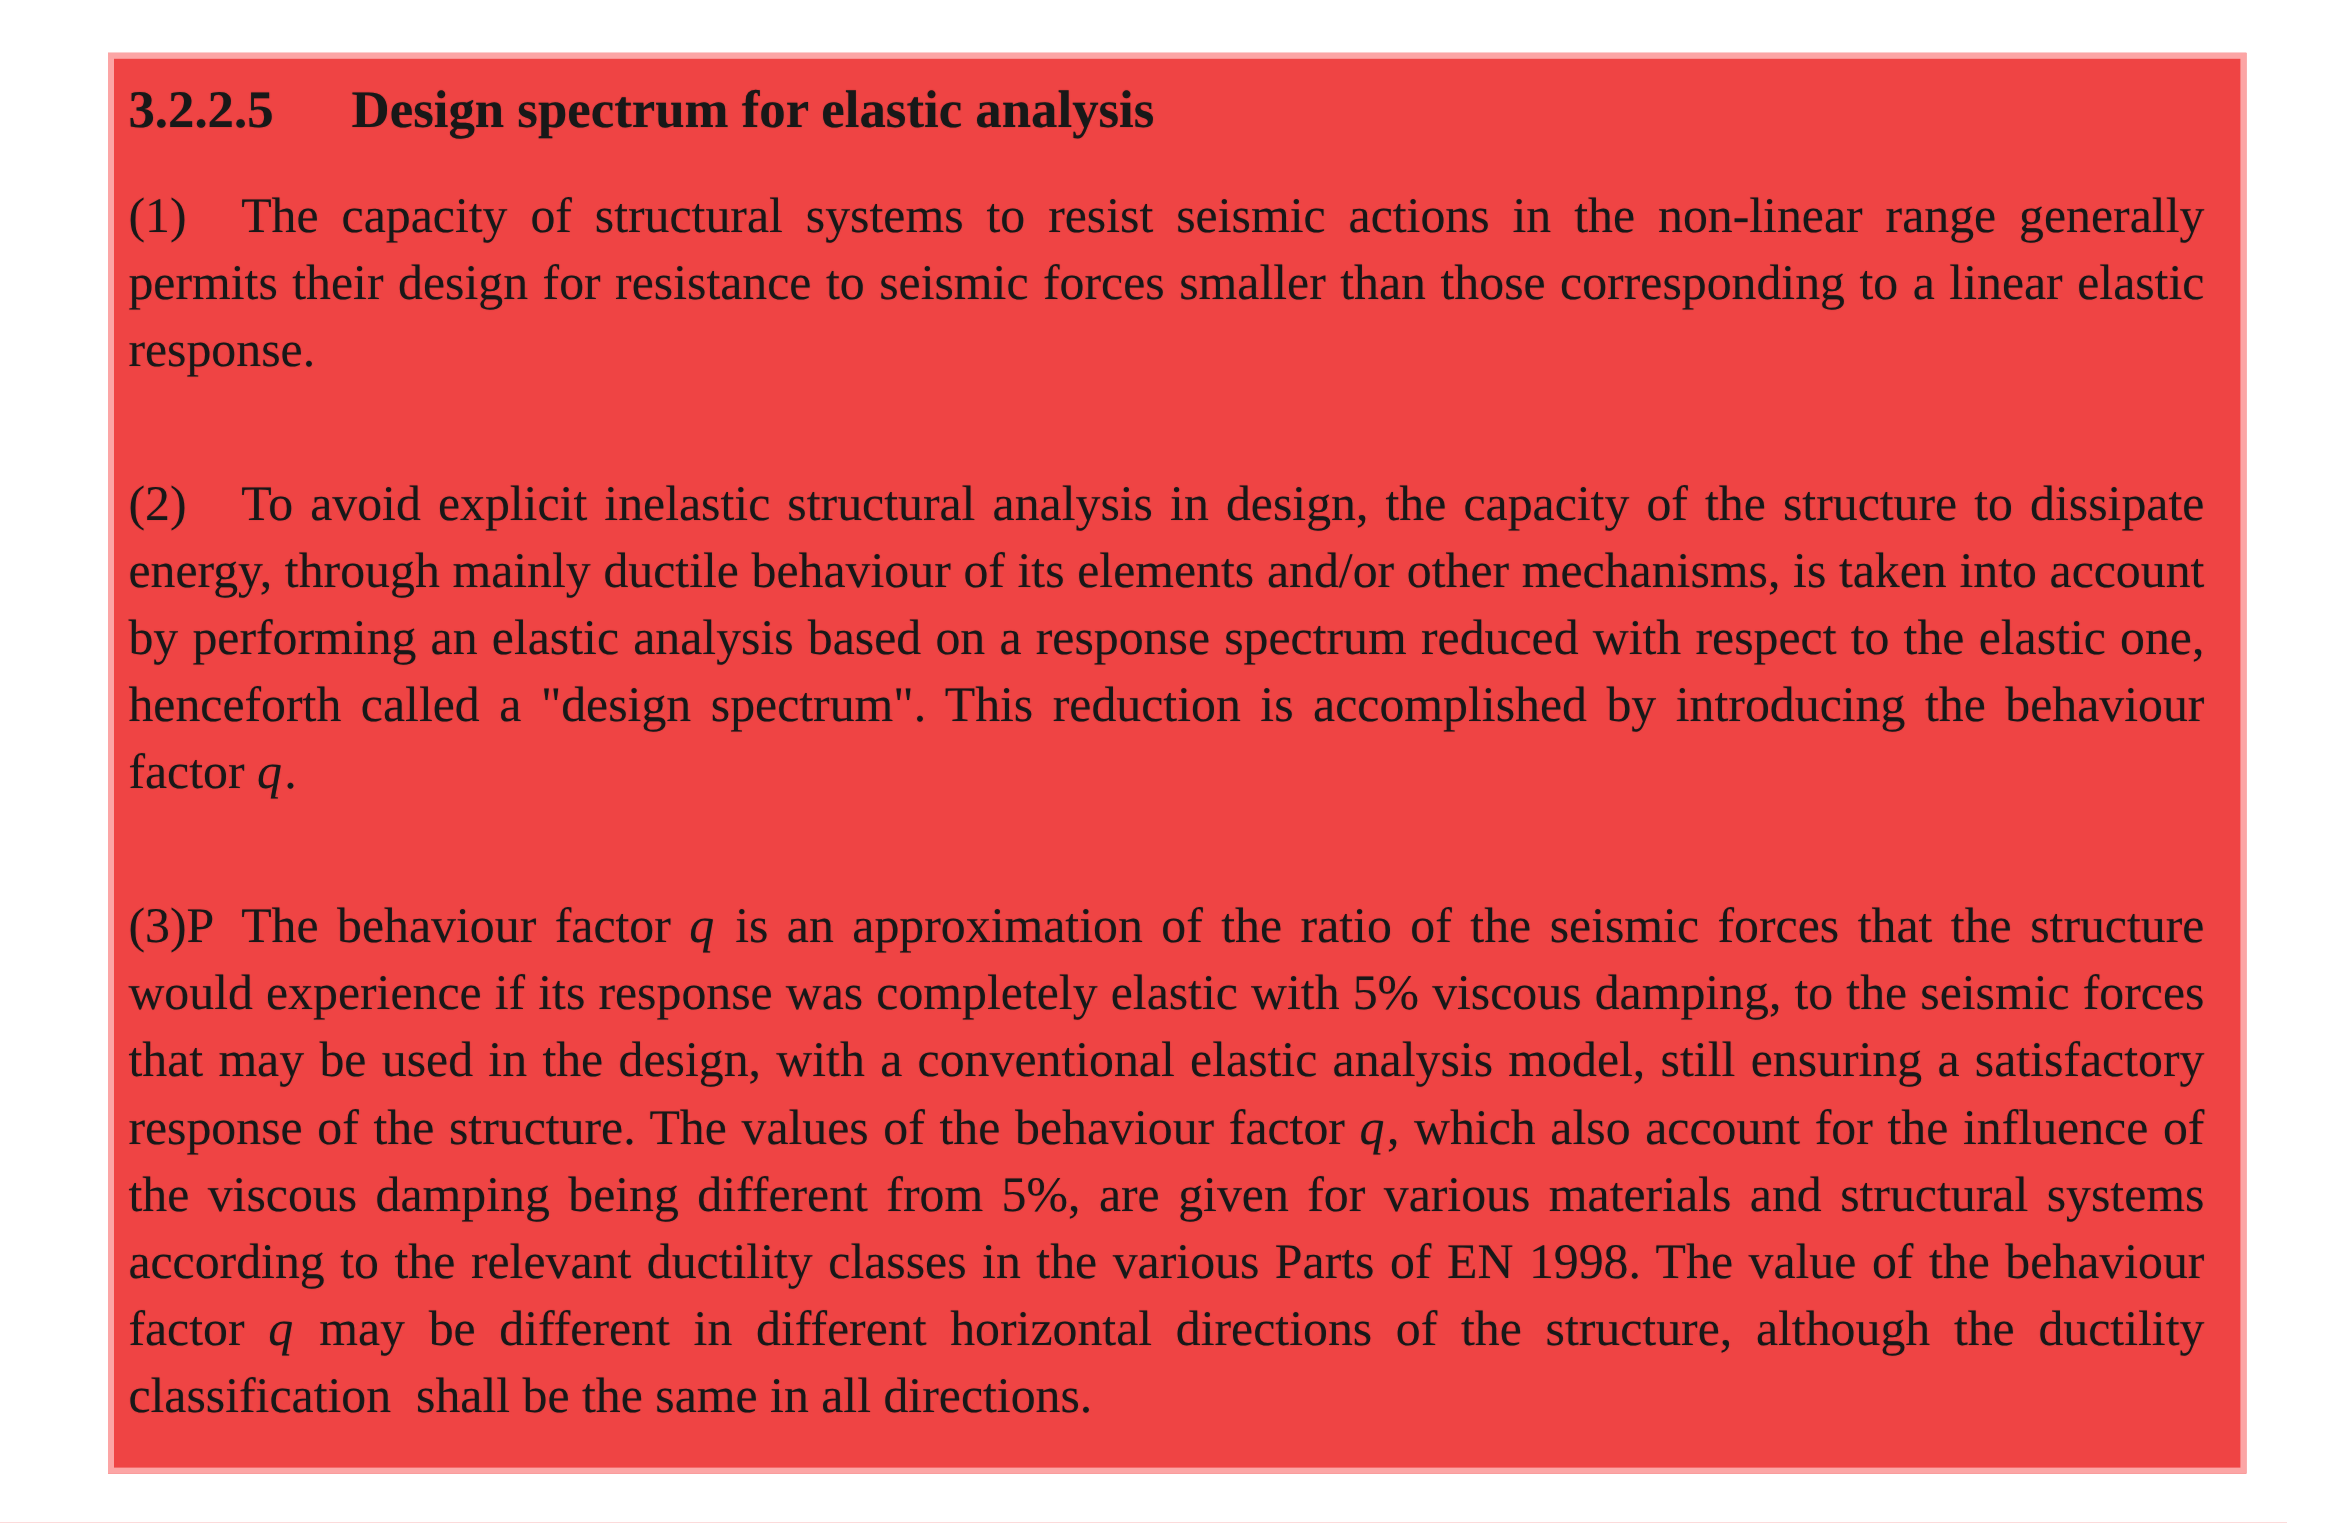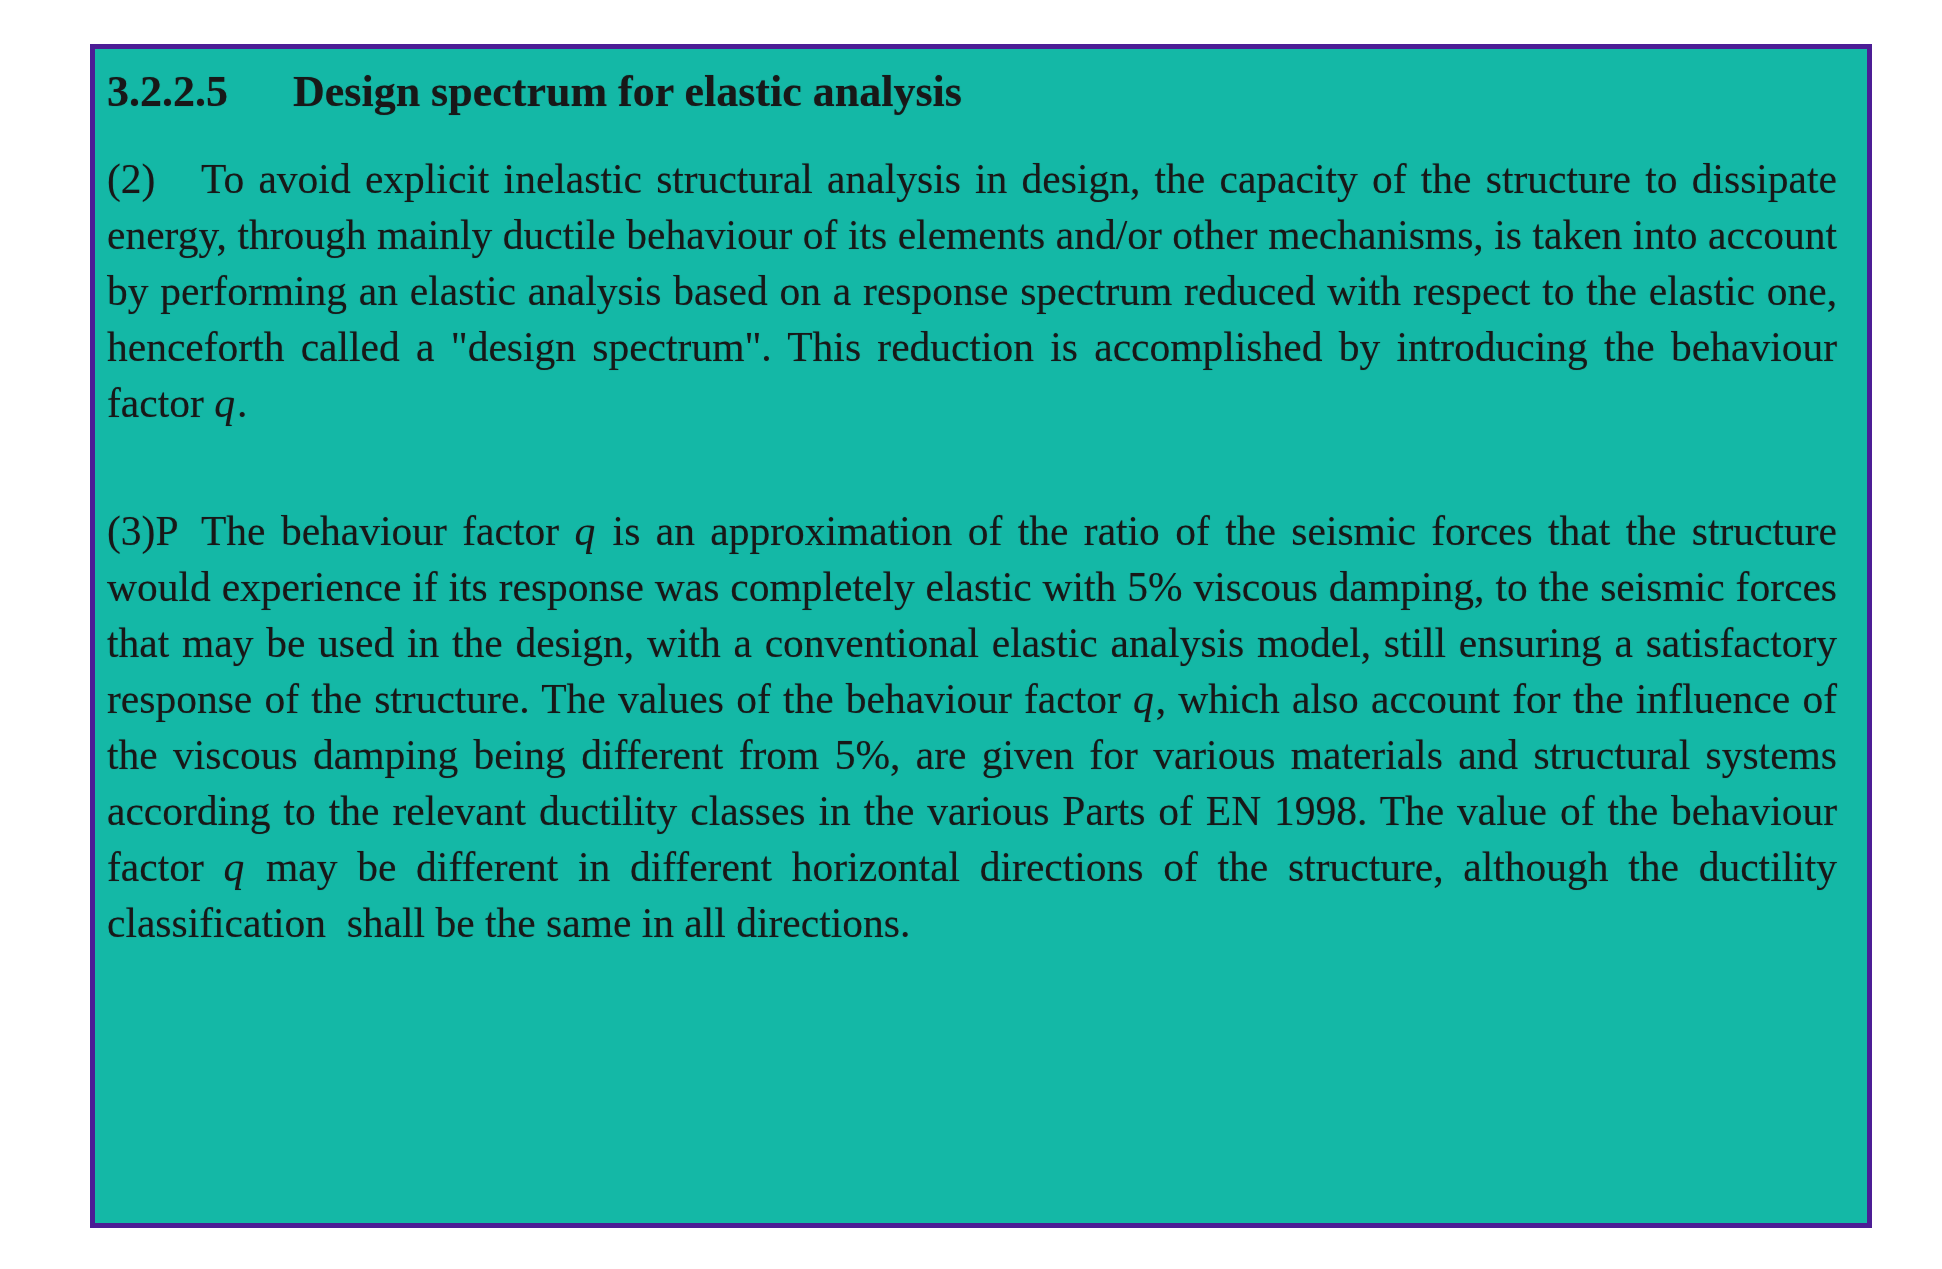--- a/index.html
+++ b/index.html
@@ -14,22 +14,22 @@
     font-family: "Liberation Serif", "DejaVu Serif", serif;
     overflow: hidden;
   }
   .doc-box {
     position: absolute;
     left: 90px;
     top: 44px;
     width: 1782px;
     height: 1184px;
     box-sizing: border-box;
-    border: 5px solid #4c1d95;
-    background: #14b8a6;
+    border: 5px solid #fca5a5;
+    background: #ef4444;
     padding: 14px 30px 30px 12px;
     color: #181818;
   }
   .heading {
     margin: 0 0 30px 0;
     font-size: 44px;
     line-height: 58px;
     font-weight: bold;
     text-shadow: 0 0 1px rgba(20,20,20,0.45);
     white-space: nowrap;
@@ -56,16 +56,17 @@
     font-style: italic;
     padding-right: 2px;
   }
 </style>
 </head>
 <body>
 
 <div class="doc-box">
   <h1 class="heading"><span class="hnum">3.2.2.5</span><span>Design spectrum for elastic analysis</span></h1>
   <div id="paragraph-list">
+      <p class="para"><span class="plabel">(1)</span><span>The capacity of structural systems to resist seismic actions in the non-linear range generally permits their design for resistance to seismic forces smaller than those corresponding to a linear elastic response.</span></p>
       <p class="para"><span class="plabel">(2)</span><span>To avoid explicit inelastic structural analysis in design, the capacity of the structure to dissipate energy, through mainly ductile behaviour of its elements and/or other mechanisms, is taken into account by performing an elastic analysis based on a response spectrum reduced with respect to the elastic one, henceforth called a "design spectrum". This reduction is accomplished by introducing the behaviour factor </span><i>q</i><span>.</span></p>
       <p class="para"><span class="plabel">(3)P</span><span>The behaviour factor </span><i>q</i><span> is an approximation of the ratio of the seismic forces that the structure would experience if its response was completely elastic with 5% viscous damping, to the seismic forces that may be used in the design, with a conventional elastic analysis model, still ensuring a satisfactory response of the structure. The values of the behaviour factor </span><i>q</i><span>, which also account for the influence of the viscous damping being different from 5%, are given for various materials and structural systems according to the relevant ductility classes in the various Parts of EN 1998. The value of the behaviour factor </span><i>q</i><span> may be different in different horizontal directions of the structure, although the ductility classification &nbsp;shall be the same in all directions.</span></p>
     </div>
 </div>
 
 </body></html>

